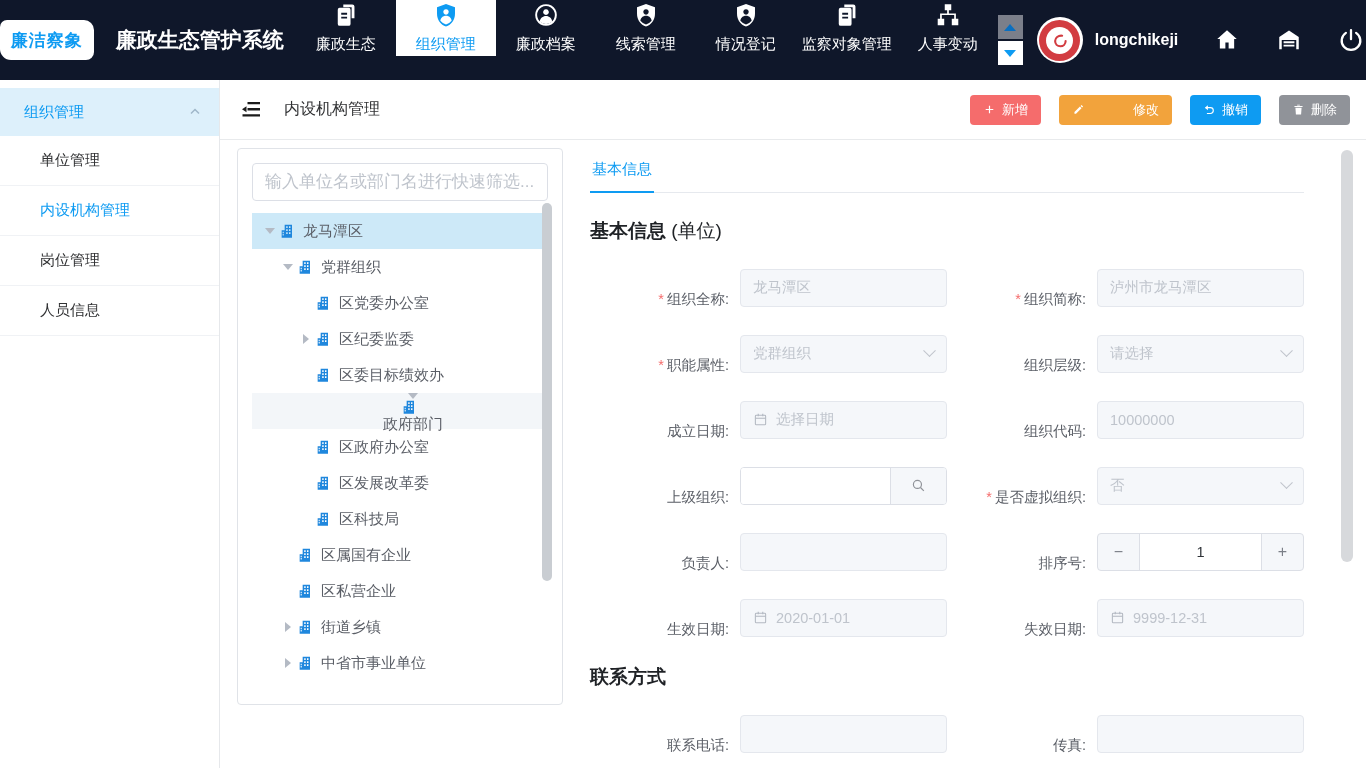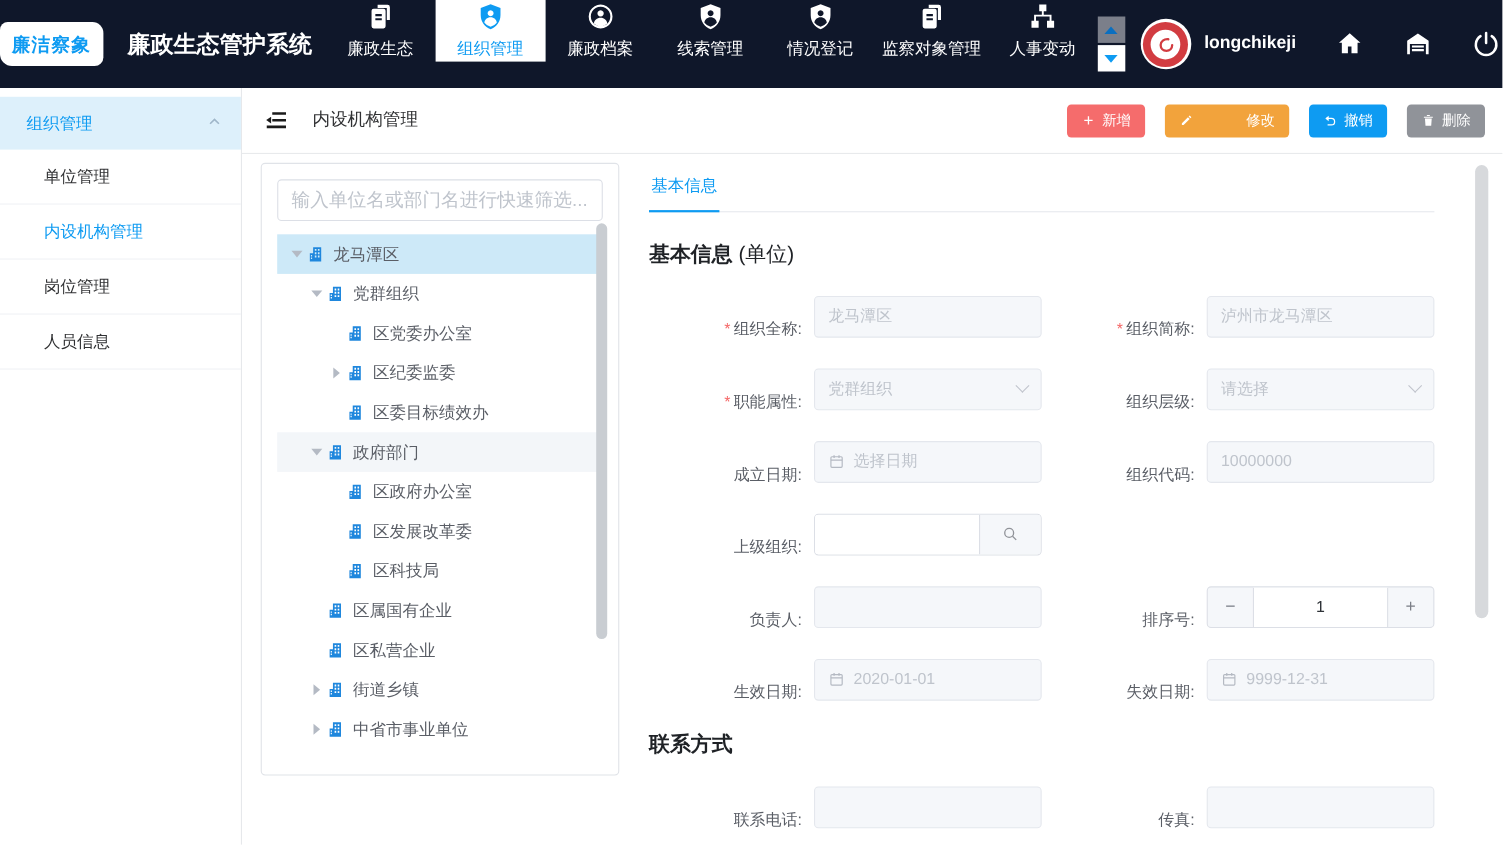--- a/index.html
+++ b/index.html
@@ -348,21 +348,21 @@
             </div>
             <div class="tree-row" style="padding-left: 44px;">
               <span class="caret-box"></span>
               <span class="tree-bicon">
                 <svg viewBox="0 0 24 24" width="100%" height="100%">
                   <path fill="currentColor" fill-rule="evenodd" d="M7 2.5h11V22H7Zm2.3 2.5h2.2v2.6H9.3Zm4.2 0h2.2v2.6h-2.2ZM9.3 9.5h2.2v2.6H9.3Zm4.2 0h2.2v2.6h-2.2ZM9.3 14h2.2v2.6H9.3Zm4.2 0h2.2v2.6h-2.2ZM2.5 11H7v11H2.5ZM4 13.2h1.6v2H4Zm0 3.4h1.6v2H4Z"></path>
                 </svg>
               </span>
               <span>区委目标绩效办</span>
             </div>
-            <div class="tree-row hovered" style="padding-left: 26px;">
+            <div class="tree-row hovered" style="padding-left: 26px; flex-direction: column;">
               <span class="caret-box">
                 <span class="caret-down"></span>
               </span>
               <span class="tree-bicon">
                 <svg viewBox="0 0 24 24" width="100%" height="100%">
                   <path fill="currentColor" fill-rule="evenodd" d="M7 2.5h11V22H7Zm2.3 2.5h2.2v2.6H9.3Zm4.2 0h2.2v2.6h-2.2ZM9.3 9.5h2.2v2.6H9.3Zm4.2 0h2.2v2.6h-2.2ZM9.3 14h2.2v2.6H9.3Zm4.2 0h2.2v2.6h-2.2ZM2.5 11H7v11H2.5ZM4 13.2h1.6v2H4Zm0 3.4h1.6v2H4Z"></path>
                 </svg>
               </span>
               <span>政府部门</span>
             </div>
@@ -507,20 +507,27 @@
                         <svg viewBox="0 0 24 24" width="100%" height="100%">
                           <g fill="none" stroke="currentColor" stroke-width="1.7">
                             <circle cx="10.5" cy="10.5" r="5.7"></circle>
                             <path d="M14.8 14.8 19.5 19.5"></path>
                           </g>
                         </svg>
                       </span>
                     </span>
                   </div>
                 </div>
+                <div class="form-cell">
+                  <span class="form-label"><span class="req">*</span><span>是否虚拟组织:</span></span>
+                  <div class="ctl disabled">
+                    <span class="grow">否</span>
+                    <span class="chev-dn"></span>
+                  </div>
+                </div>
               </div>
               <div class="form-row">
                 <div class="form-cell">
                   <span class="form-label"><span>负责人:</span></span>
                   <div class="ctl disabled">
                     <span class="grow"></span>
                   </div>
                 </div>
                 <div class="form-cell">
                   <span class="form-label"><span>排序号:</span></span>

